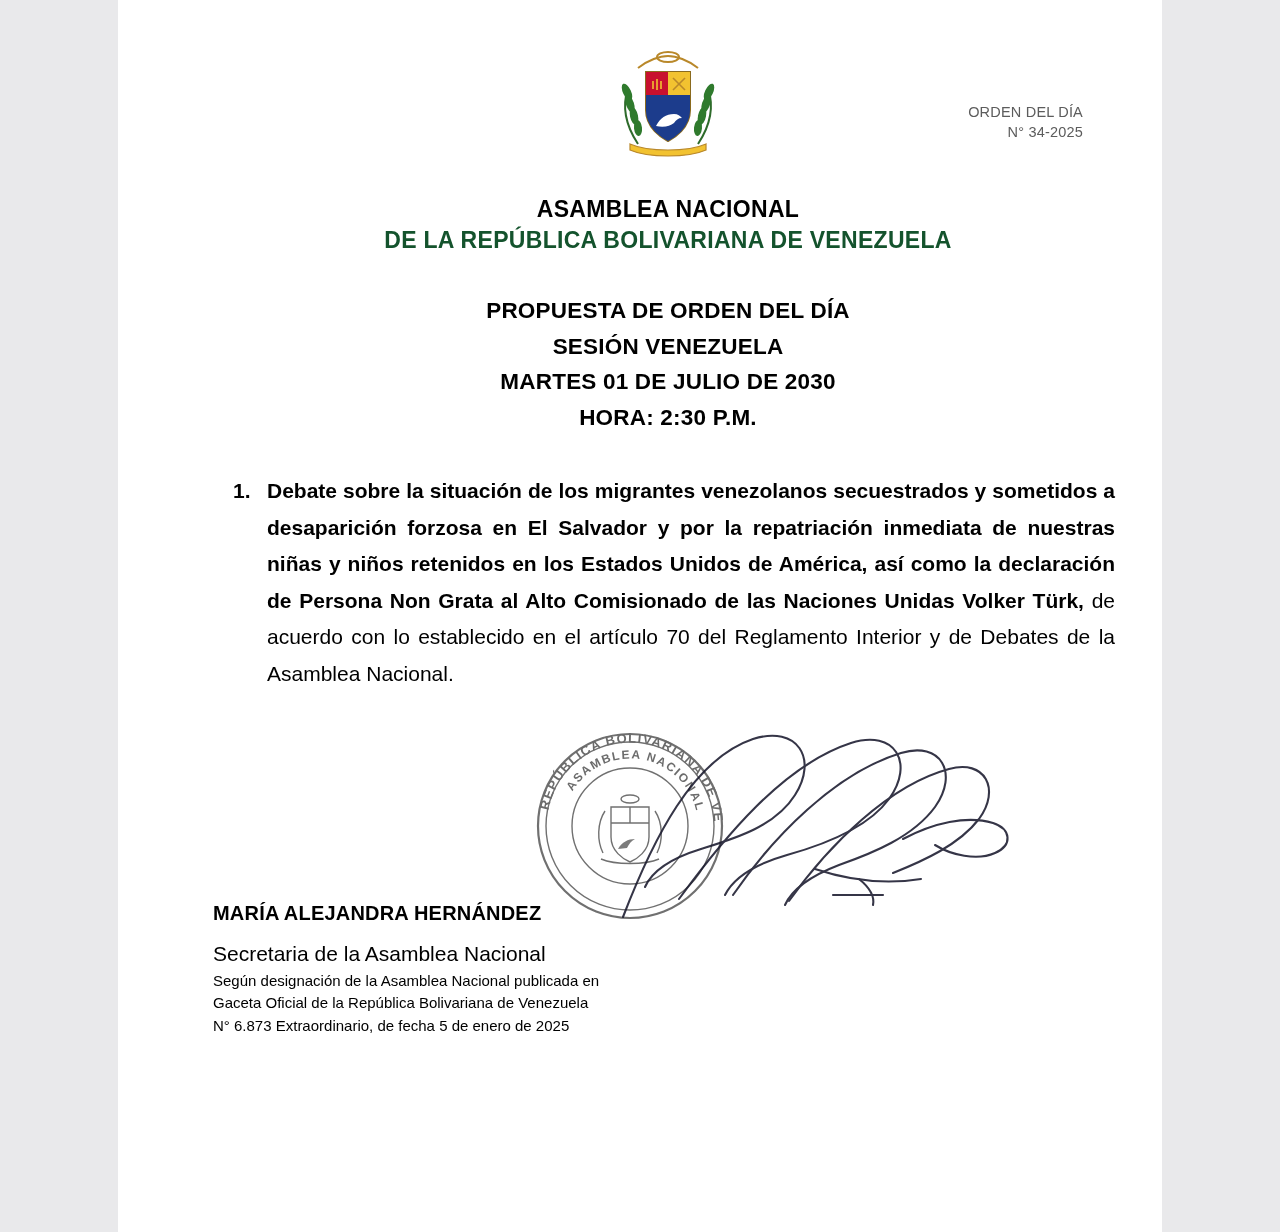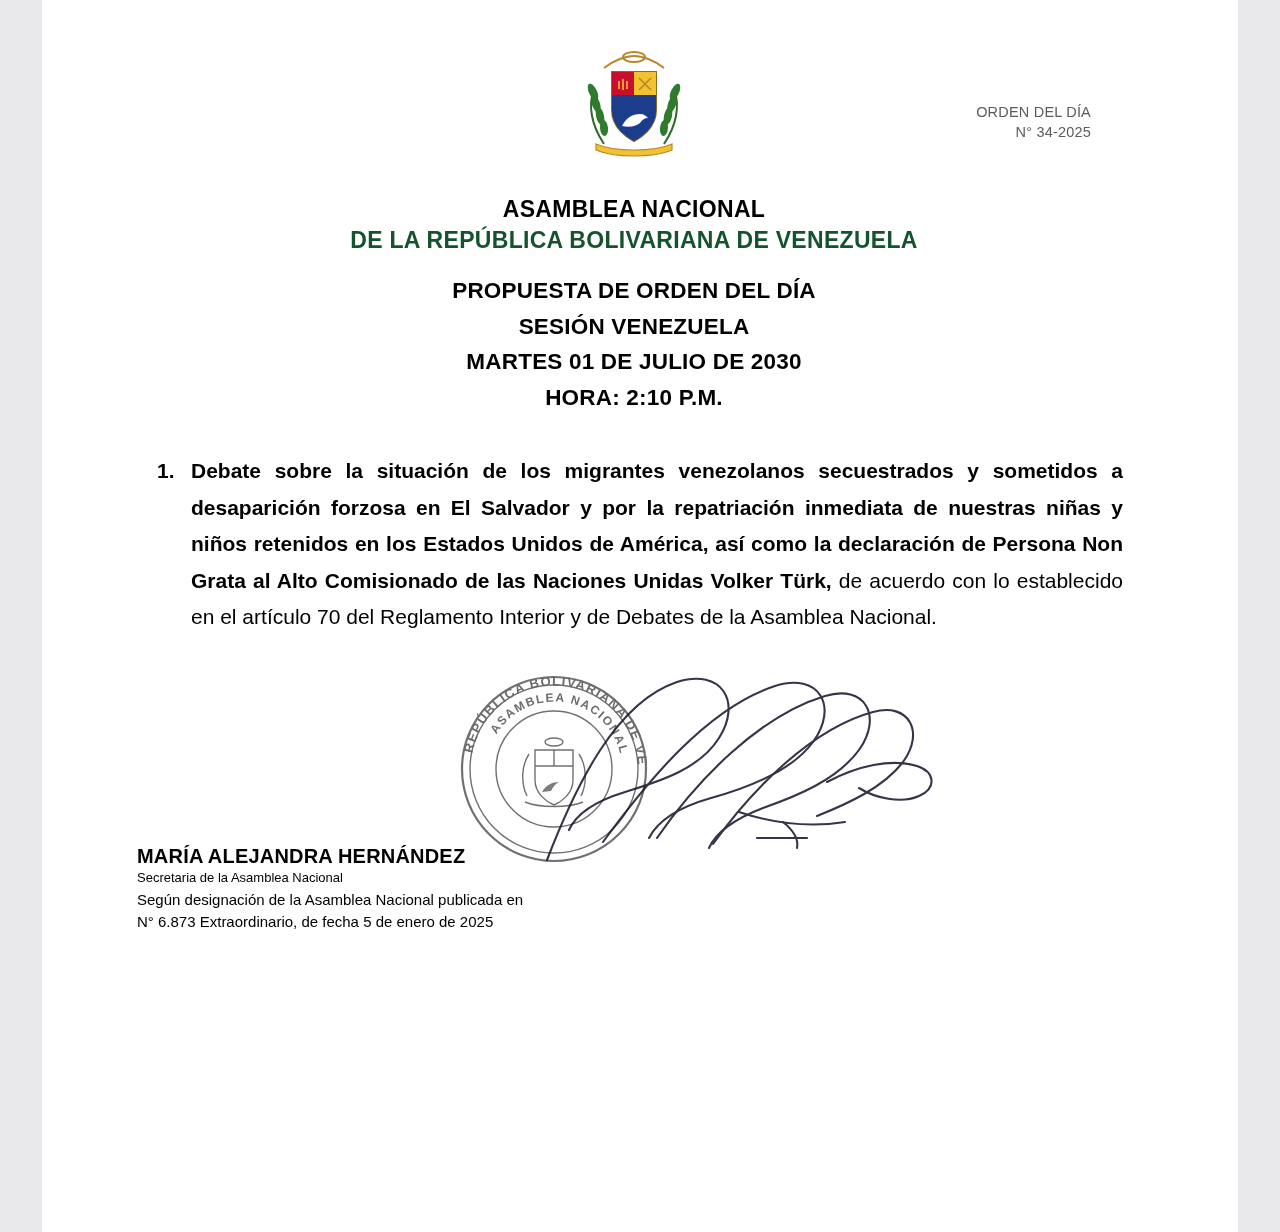--- a/index.html
+++ b/index.html
@@ -8,26 +8,26 @@
     background: #e9e9eb;
   }
   body {
     width: 1280px;
     height: 1232px;
     font-family: "Liberation Sans", sans-serif;
     overflow: hidden;
   }
   .page {
     position: relative;
-    width: 1196px;
+    width: 1044px;
     margin: 0 auto;
     min-height: 1232px;
     background: #ffffff;
     box-sizing: border-box;
-    padding: 30px 107px 0 95px;
+    padding: 30px 39px 0 95px;
   }
   
   .top-row {
     position: relative;
     height: 130px;
   }
   .crest {
     position: absolute;
     left: 50%;
     transform: translateX(-50%);
@@ -58,21 +58,21 @@
   }
   .title-block .t2 {
     font-size: 23px;
     font-weight: bold;
     color: #14532d;
     letter-spacing: .3px;
     line-height: 1.33;
   }
   .subtitle-block {
     text-align: center;
-    margin-top: 18px;
+    margin-top: 38px;
     font-size: 22.5px;
     font-weight: bold;
     line-height: 1.58;
     color: #000;
     letter-spacing: .2px;
   }
   
   .items {
     margin-top: 38px;
     padding: 0 8px 0 20px;
@@ -132,23 +132,23 @@
     text-align: left;
     color: #000;
   }
   .sig-name {
     font-size: 20px;
     font-weight: bold;
     letter-spacing: .2px;
     line-height: 1.2;
   }
   .sig-role {
-    font-size: 13px;
+    font-size: 21px;
     line-height: 1.35;
-    margin-top: 1px;
+    margin-top: 15px;
   }
   .sig-note {
     font-size: 15px;
     line-height: 1.3;
     margin-top: 3px;
   }
 </style>
 </head>
 <body>
 
@@ -207,21 +207,21 @@
 
   <div class="title-block">
     <div class="t1">ASAMBLEA NACIONAL</div>
     <div class="t2">DE LA REPÚBLICA BOLIVARIANA DE VENEZUELA</div>
   </div>
 
   <div class="subtitle-block">
     <div>PROPUESTA DE ORDEN DEL DÍA</div>
     <div>SESIÓN VENEZUELA</div>
     <div>MARTES 01 DE JULIO DE 2030</div>
-    <div>HORA: 2:10 P.M.</div>
+    <div>HORA: 2:30 P.M.</div>
   </div>
 
   <div class="items">
     <div class="item">
       <div class="item-num">1.</div>
       <div class="item-text"><b>Debate sobre la situación de los migrantes venezolanos secuestrados y sometidos a desaparición forzosa en El Salvador y por la repatriación inmediata de nuestras niñas y niños retenidos en los Estados Unidos de América, así como la declaración de Persona Non Grata al Alto Comisionado de las Naciones Unidas Volker Türk,</b><span> de acuerdo con lo establecido en el artículo 70 del Reglamento Interior y de Debates de la Asamblea Nacional.</span></div>
     </div>
   </div>
 
   <div class="signature-area">
@@ -267,17 +267,18 @@
           <path d="M250 176 L300 176"></path>
           <path d="M276 160 C286 168 292 176 290 186"></path>
         </g>
       </svg>
     </div>
 
     <div class="sig-lines">
       <div class="sig-name">MARÍA ALEJANDRA HERNÁNDEZ</div>
       <div class="sig-role">Secretaria de la Asamblea Nacional</div>
       <div class="sig-note">Según designación de la Asamblea Nacional publicada en</div>
+      <div class="sig-note">Gaceta Oficial de la República Bolivariana de Venezuela</div>
       <div class="sig-note">N° 6.873 Extraordinario, de fecha 5 de enero de 2025</div>
     </div>
 
   </div>
 </div>
 
 </body></html>

